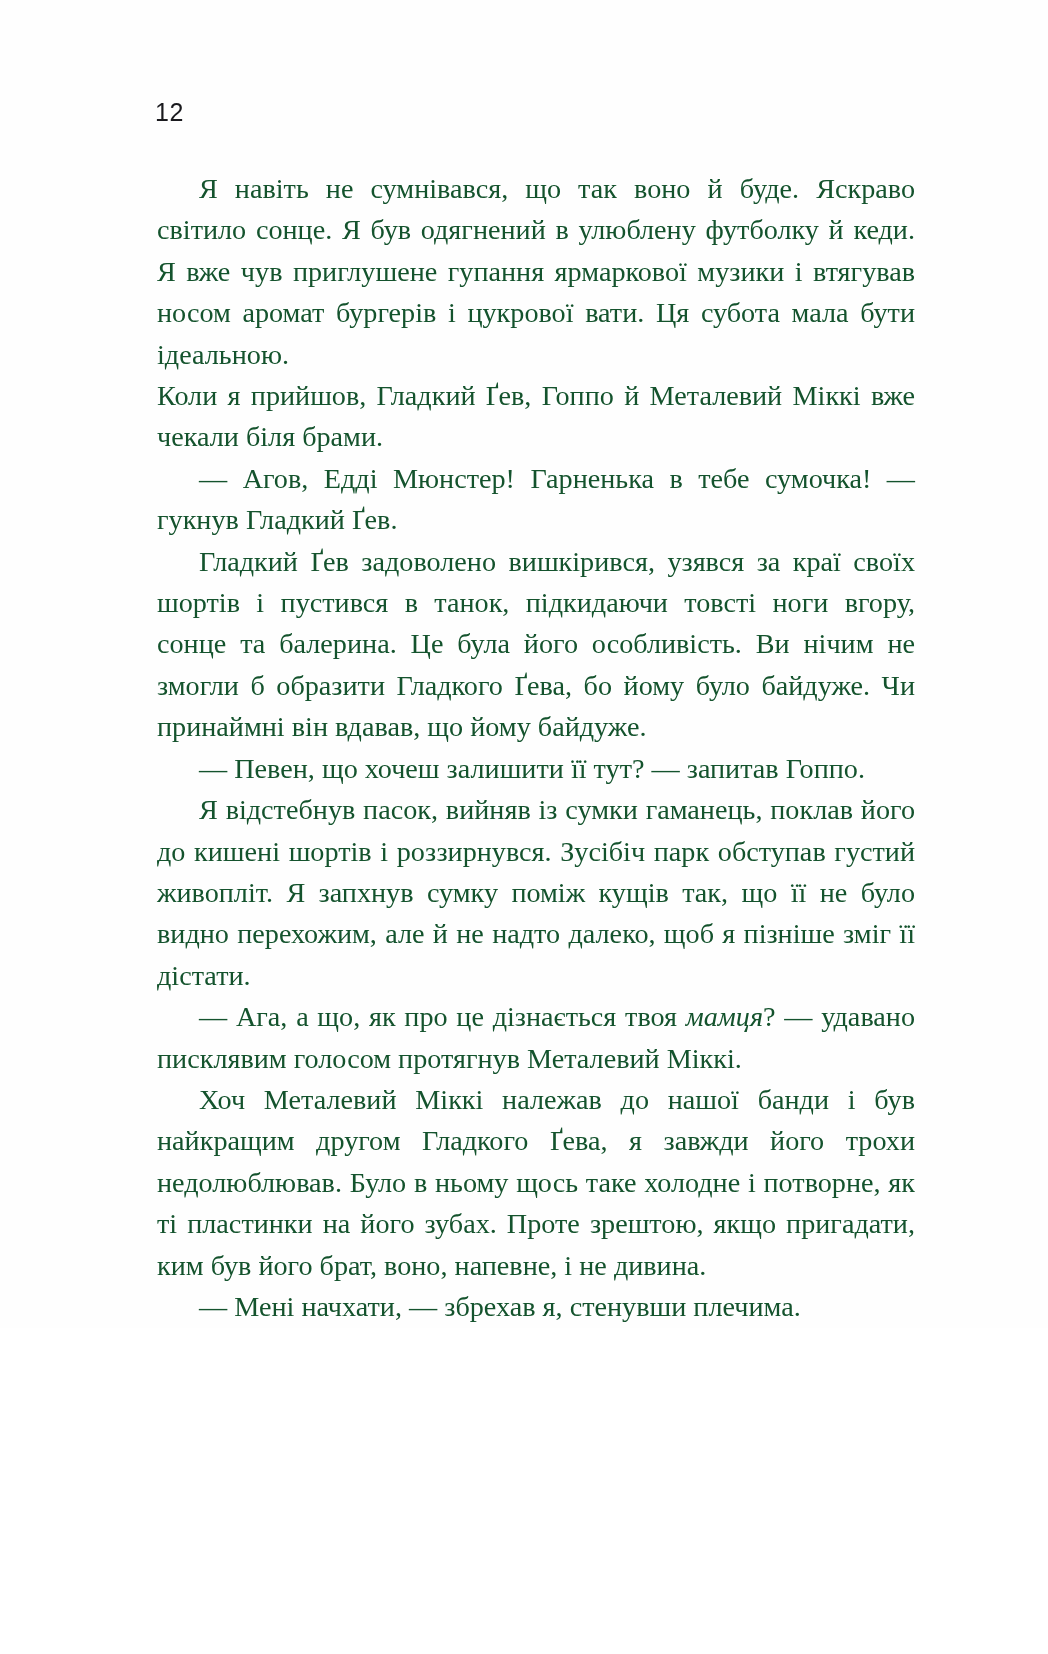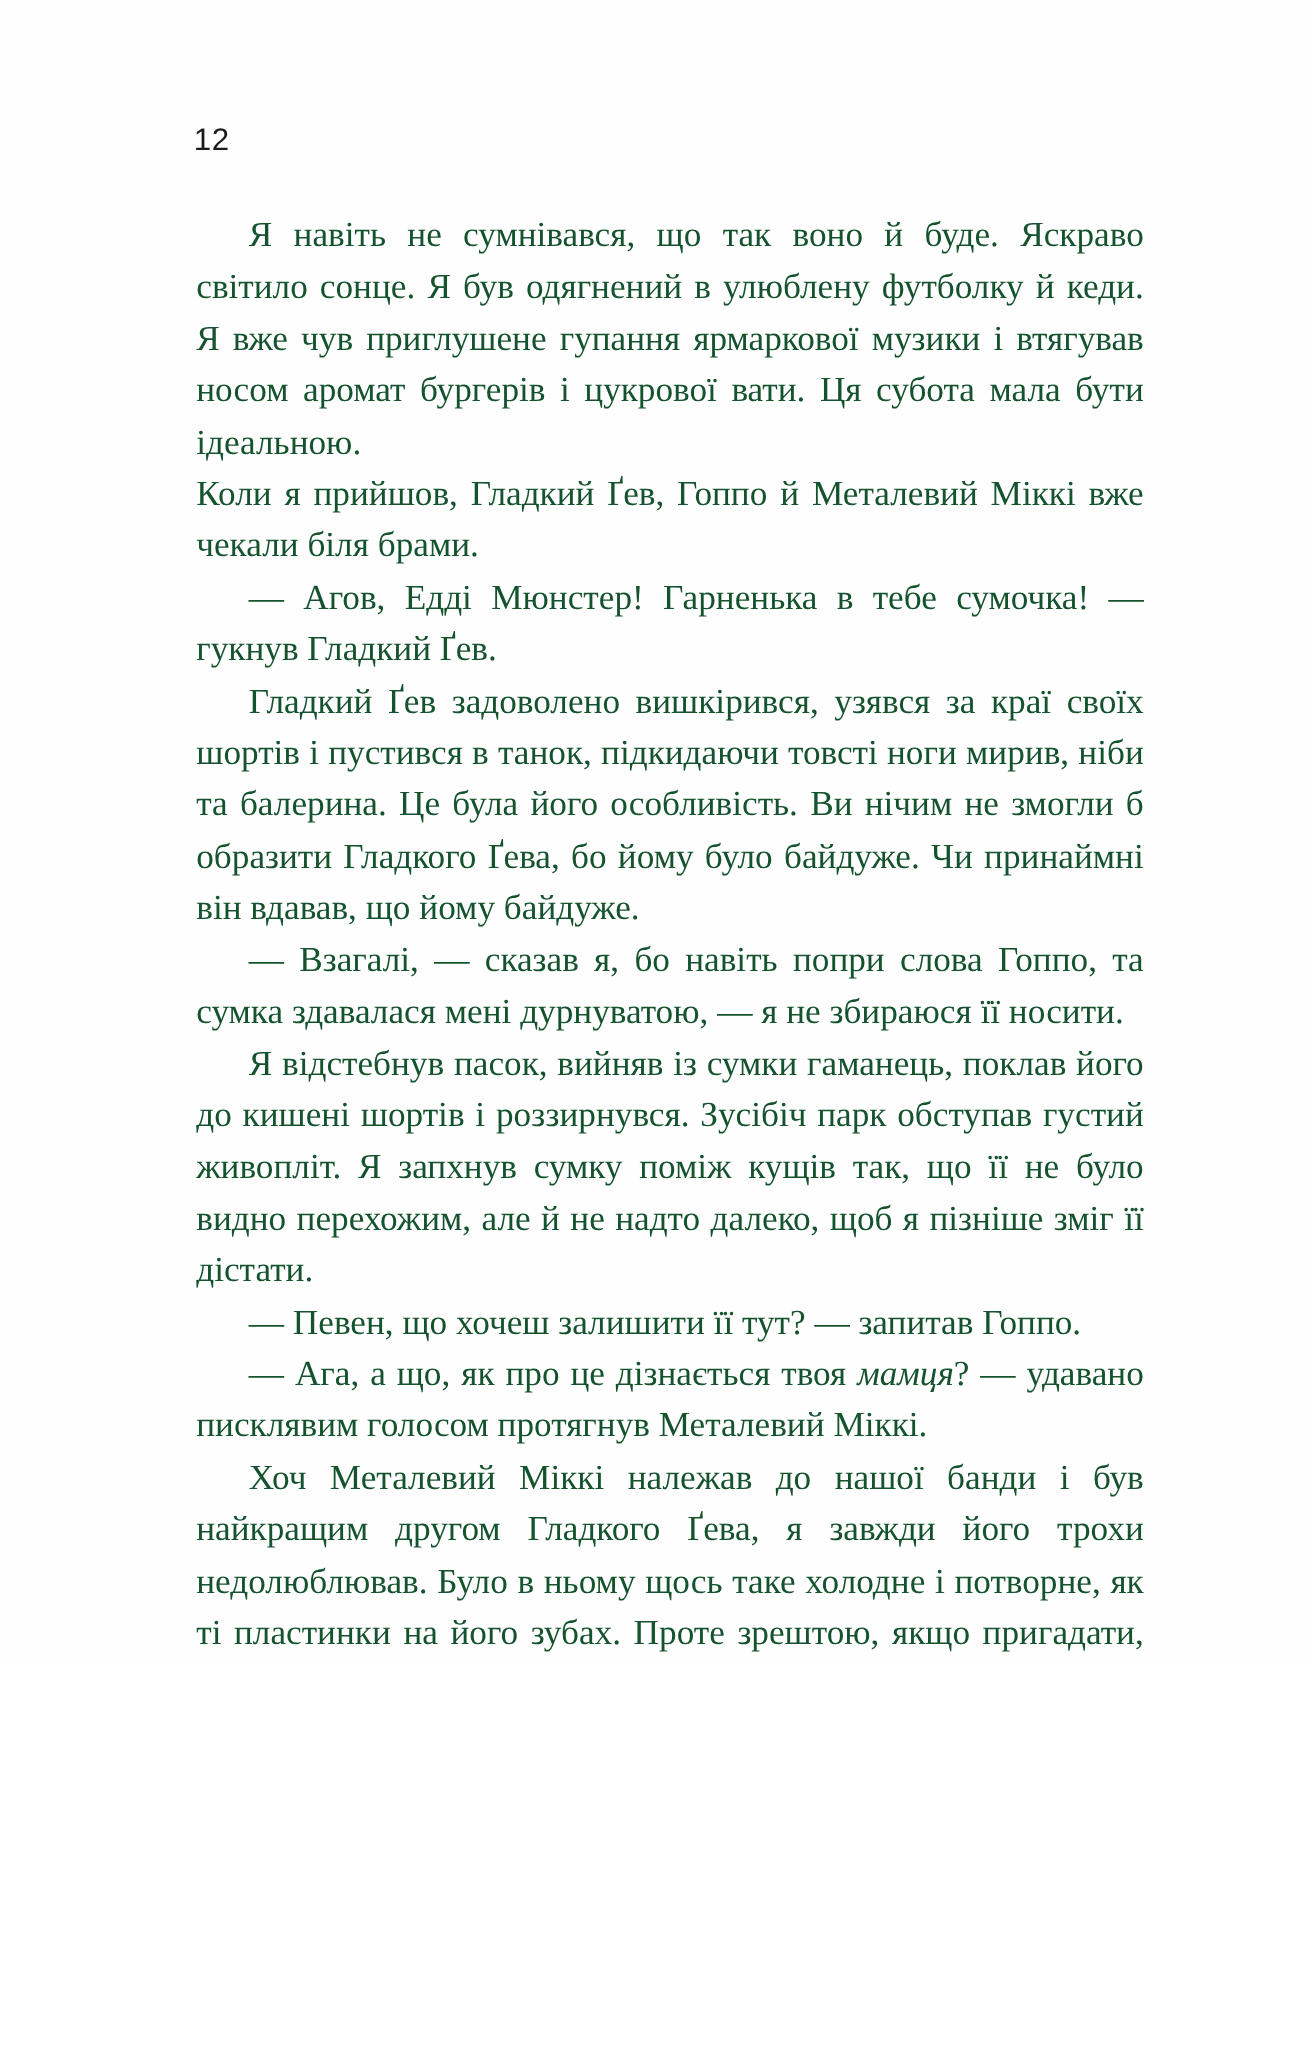--- a/index.html
+++ b/index.html
@@ -71,27 +71,26 @@
   <div class="text-block">
 
     <p class="para indent">Я навіть не сумнівався, що так воно й буде. Яскраво світило сонце. Я був одягнений в улюблену футболку й кеди. Я вже чув приглушене гупання ярмаркової музики і втягував носом аромат бургерів і цукрової вати. Ця субота мала бути ідеальною.</p>
 
     <p class="para noindent spaced-before">Коли я прийшов, Гладкий Ґев, Гоппо й Металевий Міккі вже чекали біля брами.</p>
 
     <p class="para indent">— Агов, Едді Мюнстер! Гарненька в тебе сумочка! — гукнув Гладкий Ґев.</p>
 
 
 
-    <p class="para indent">Гладкий Ґев задоволено вишкірився, узявся за краї своїх шортів і пустився в танок, підкидаючи товсті ноги мирив, ніби та балерина. Це була його особливість. Ви нічим не змогли б образити Гладкого Ґева, бо йому було байдуже. Чи принаймні він вдавав, що йому байдуже.</p>
+    <p class="para indent">Гладкий Ґев задоволено вишкірився, узявся за краї своїх шортів і пустився в танок, підкидаючи товсті ноги вгору, сонце та балерина. Це була його особливість. Ви нічим не змогли б образити Гладкого Ґева, бо йому було байдуже. Чи принаймні він вдавав, що йому байдуже.</p>
 
-    <p class="para indent">— Взагалі, — сказав я, бо навіть попри слова Гоппо, та сумка здавалася мені дурнуватою, — я не збираюся її носити.</p>
+
+    <p class="para indent">— Певен, що хочеш залишити її тут? — запитав Гоппо.</p>
 
     <p class="para indent">Я відстебнув пасок, вийняв із сумки гаманець, поклав його до кишені шортів і роззирнувся. Зусібіч парк обступав густий живопліт. Я запхнув сумку поміж кущів так, що її не було видно перехожим, але й не надто далеко, щоб я пізніше зміг її дістати.</p>
-
-    <p class="para indent">— Певен, що хочеш залишити її тут? — запитав Гоппо.</p>
 
     <p class="para indent"><span>— Ага, а що, як про це дізнається твоя </span><span class="it">мамця</span><span>? — удавано писклявим голосом протягнув Металевий Міккі.</span></p>
 
     <p class="para indent">Хоч Металевий Міккі належав до нашої банди і був найкращим другом Гладкого Ґева, я завжди його трохи недолюблював. Було в ньому щось таке холодне і потворне, як ті пластинки на його зубах. Проте зрештою, якщо пригадати, ким був його брат, воно, напевне, і не дивина.</p>
 
     <p class="para indent">— Мені начхати, — збрехав я, стенувши плечима.</p>
 
   </div>
 
 </div>

